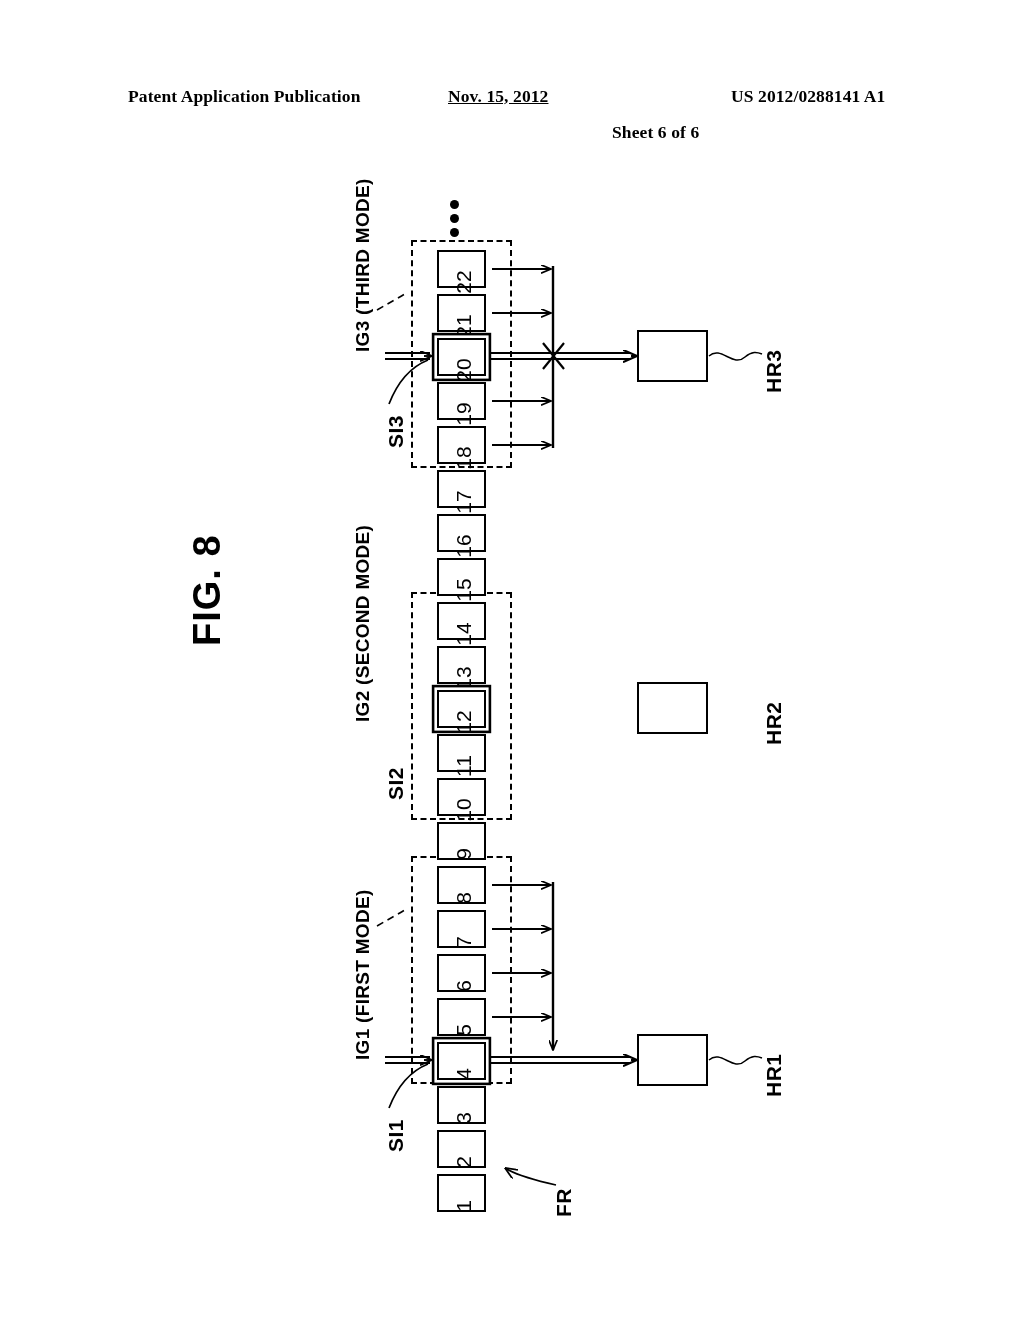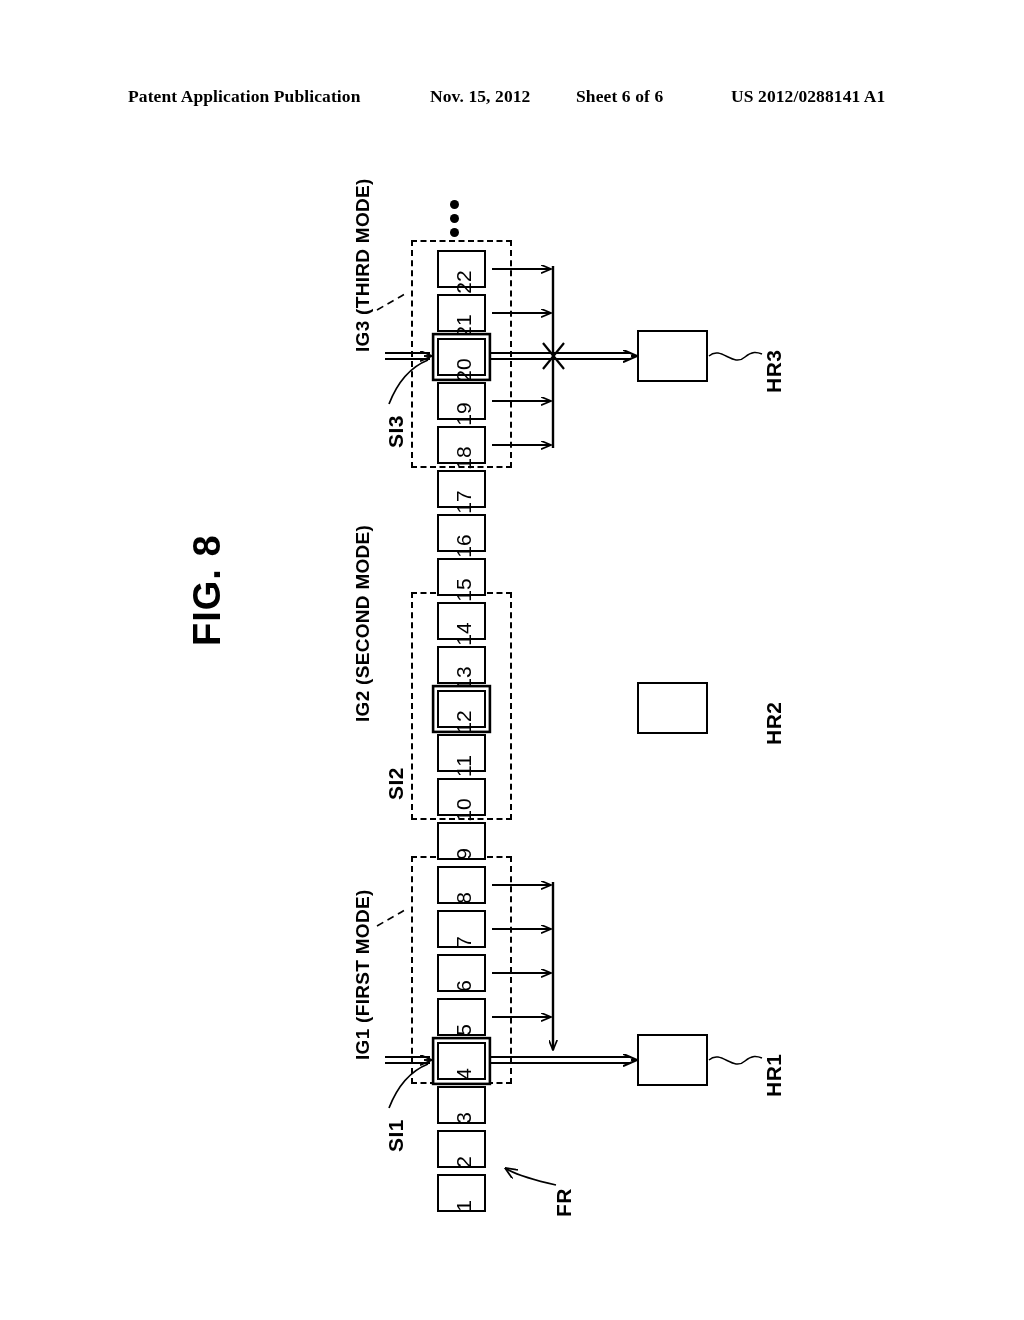--- a/index.html
+++ b/index.html
@@ -11,22 +11,22 @@
   #stage{position:absolute;left:0;top:0;width:848px;height:1320px;}
 
   
   .hdr{
     position:absolute;top:86px;left:0;width:1024px;height:26px;
     font-family:"Liberation Serif",serif;font-weight:bold;font-size:17.5px;
     letter-spacing:.1px;white-space:nowrap;
   }
   .hdr span{position:absolute;top:0;}
   .hdr .h1{left:128px;}
-  .hdr .h2{left:430px;}
-  .hdr .h3{left:576px;}
+  .hdr .h2{left:448px;text-decoration:underline;}
+  .hdr .h3{left:612px;margin-top:36px;}
   .hdr .h4{left:731px;}
 
   
   .figtitle{
     position:absolute;left:186px;top:646px;
     font-family:"Liberation Sans",sans-serif;
     font-weight:bold;font-size:38px;letter-spacing:1px;
     transform:rotate(-90deg);transform-origin:left top;
     white-space:nowrap;
   }

